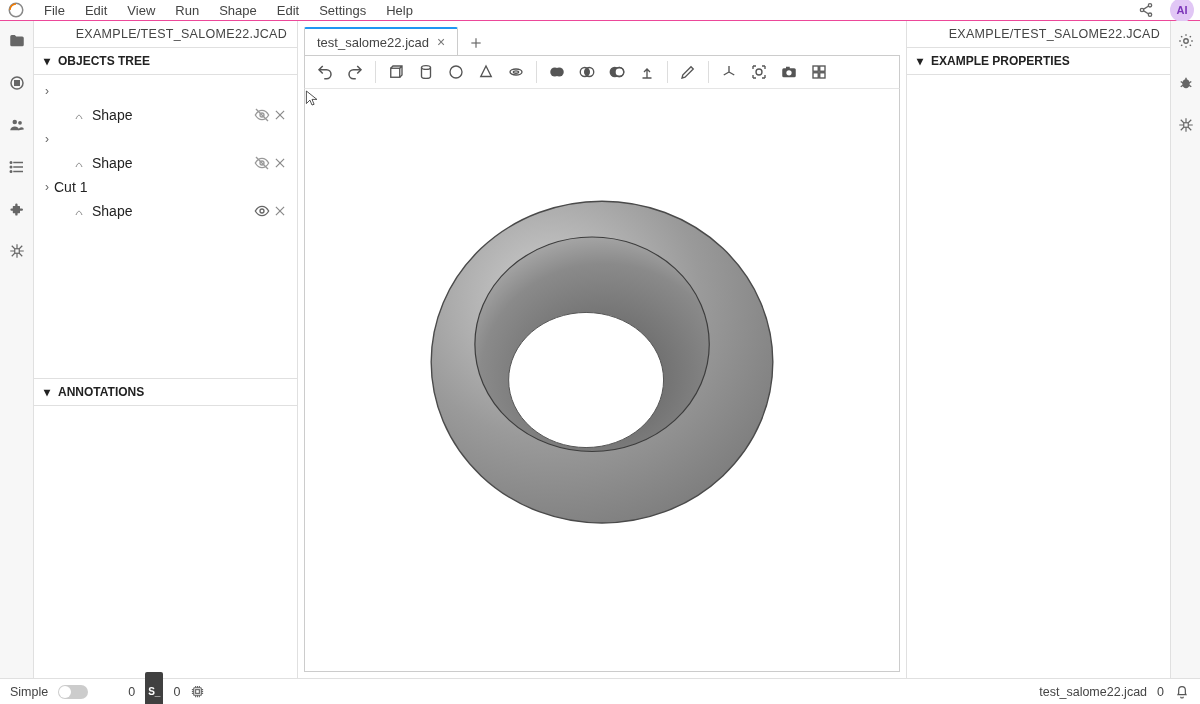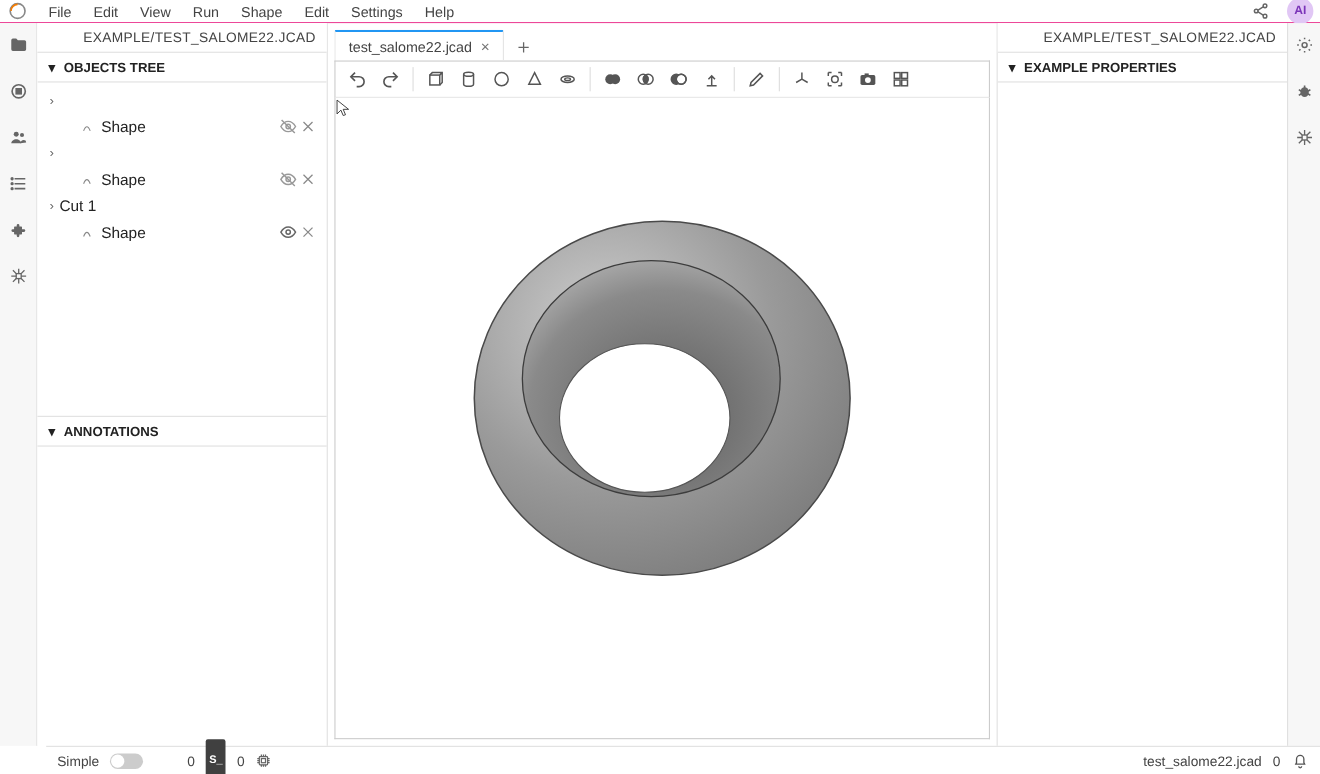--- a/index.html
+++ b/index.html
@@ -44,21 +44,21 @@
   .toolbar .sep { width:1px;height:22px;background:#ddd;margin:0 4px; }
   .viewport { flex:1;border:1px solid #ccc;border-top:none;background:#fff;position:relative;overflow:hidden; }
   .viewport svg{position:absolute;inset:0;}
   .cursor { position:absolute;left:118px;top:128px;width:14px;height:18px;pointer-events:none; }
 
   .right-panel { width:264px;border-left:1px solid #e0e0e0;display:flex;flex-direction:column; }
   .aux-bar { width:30px;background:#f7f7f7;border-left:1px solid #e0e0e0;display:flex;flex-direction:column;align-items:center;padding-top:10px;gap:22px; }
   .aux-bar .ab-icon{width:20px;height:20px;color:#555;cursor:pointer;display:flex;align-items:center;justify-content:center;}
 
   
-  .statusbar { height:26px;border-top:1px solid #e0e0e0;display:flex;align-items:center;padding:0 10px;font-size:12.5px;color:#444;gap:10px;margin-left:42px; }
+  .statusbar { height:26px;border-top:1px solid #e0e0e0;display:flex;align-items:center;padding:0 10px;font-size:12.5px;color:#444;gap:10px; }
   .statusbar .switch { width:30px;height:14px;border-radius:8px;background:#ccc;position:relative;cursor:pointer; }
   .statusbar .switch::after{content:"";position:absolute;left:1px;top:1px;width:12px;height:12px;border-radius:50%;background:#fff;}
   .statusbar .spacer{flex:1;}
   .statusbar .term-badge{background:#404040;color:#fff;font-size:10px;padding:14px 3px;border-radius:2px;font-weight:bold;}
   .statusbar .bell{width:16px;height:16px;display:flex;}
   svg { display:block; }
 </style>
 </head>
 <body>
 

